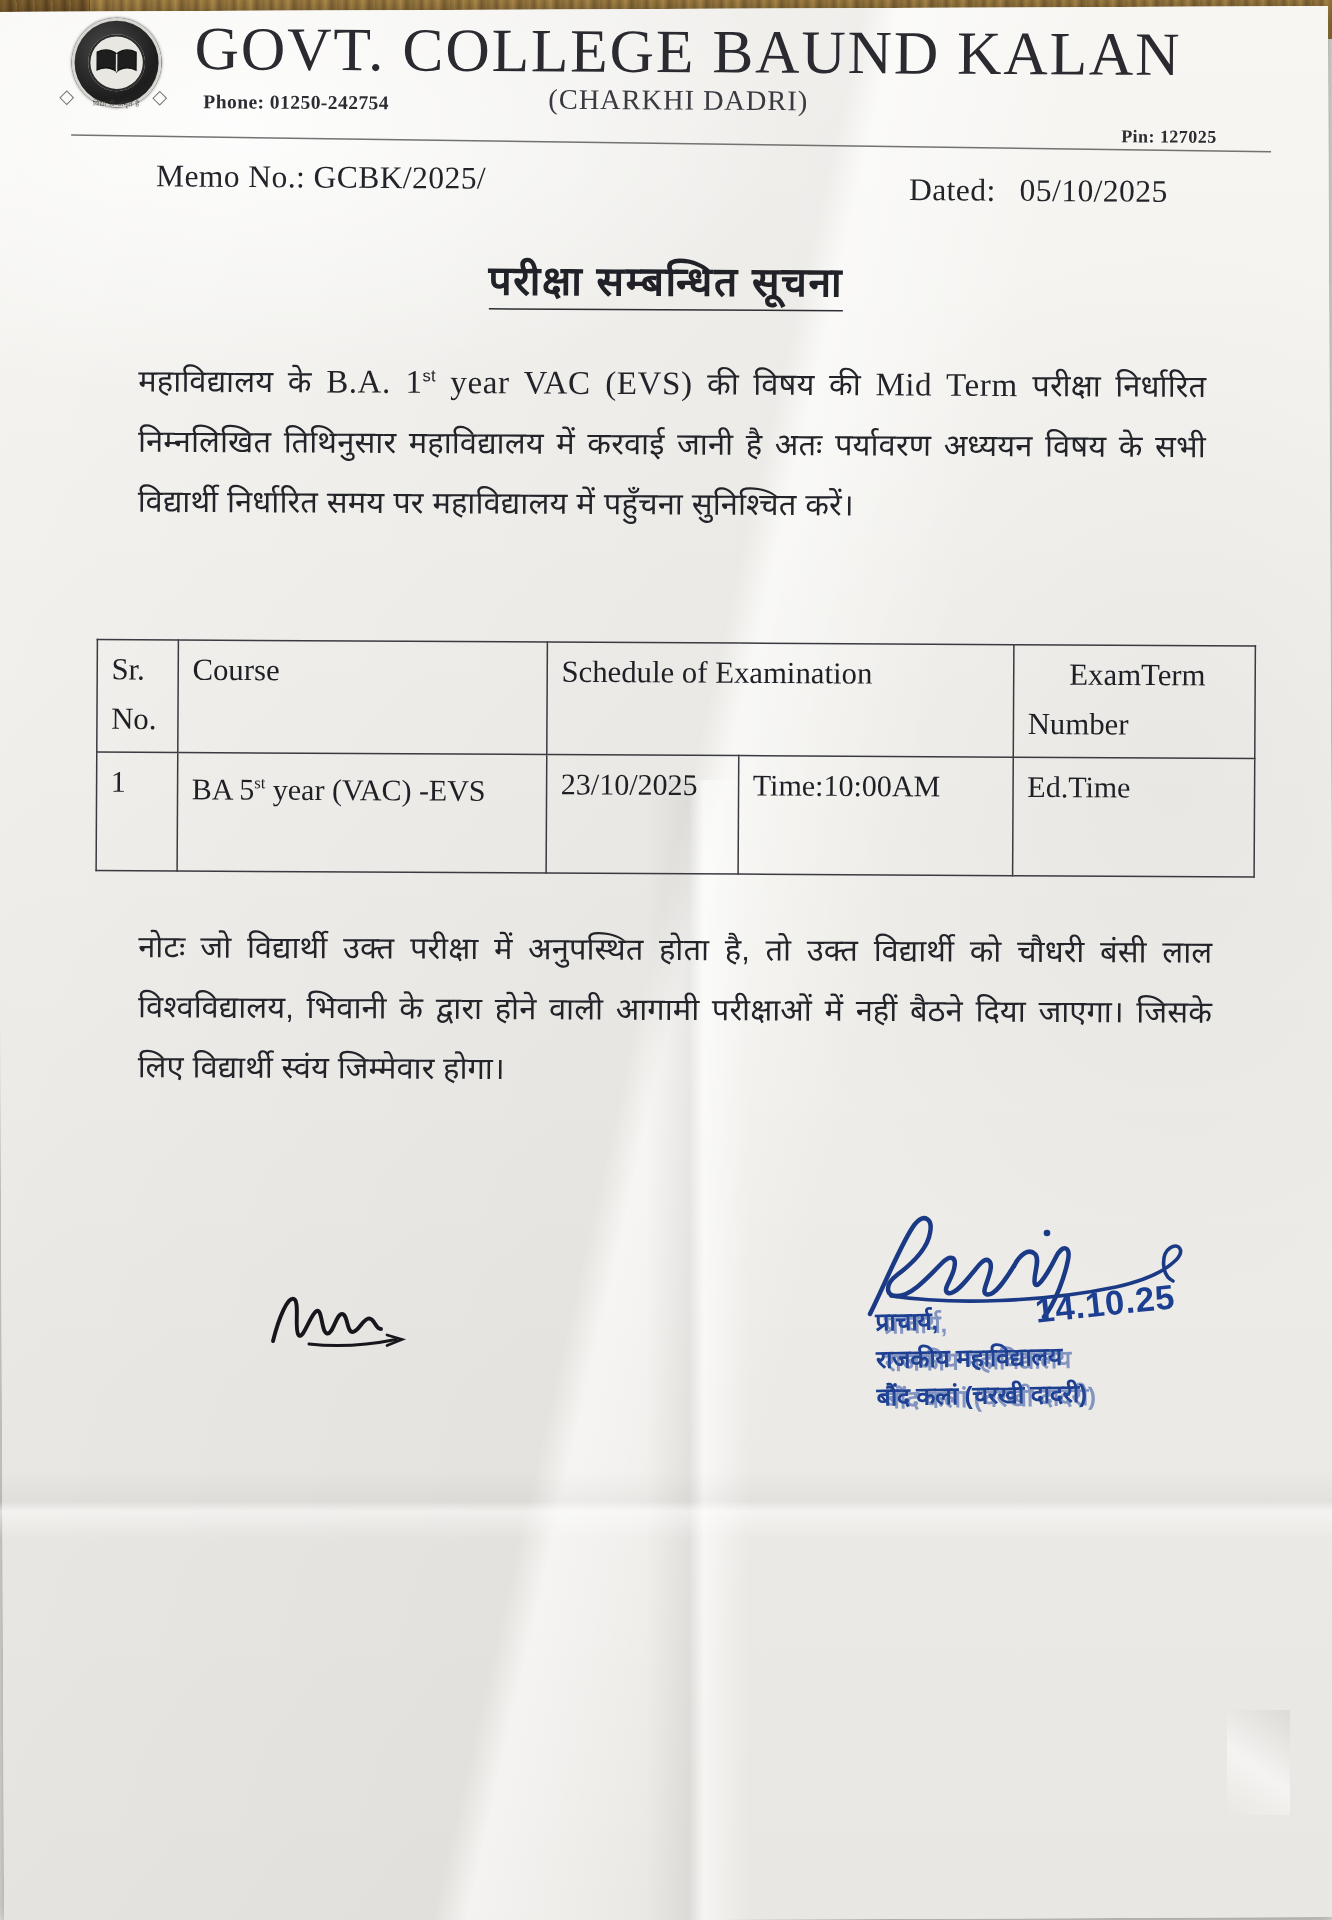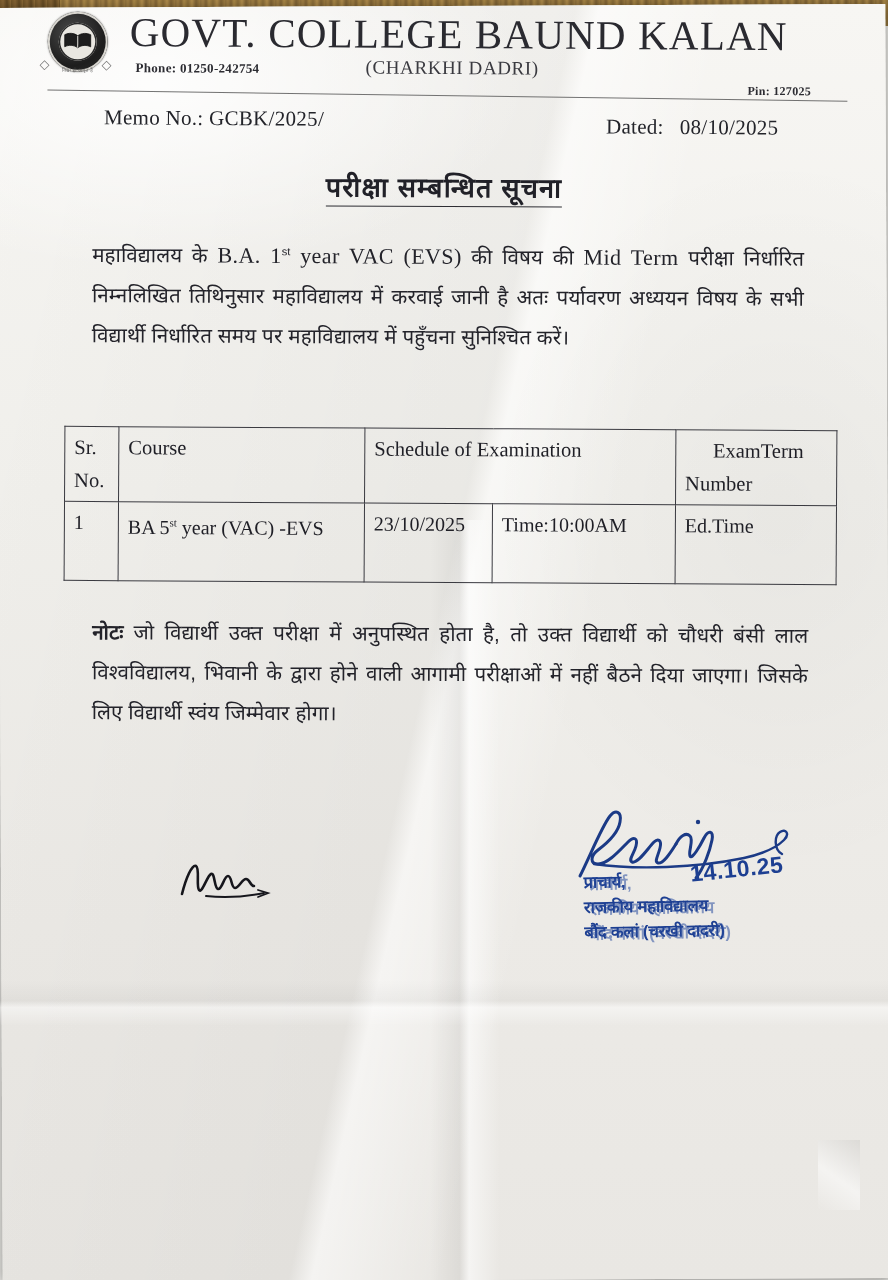--- a/index.html
+++ b/index.html
@@ -290,21 +290,21 @@
     width: 716px;
     font-family: "Liberation Sans", sans-serif;
     font-size: 20.5px;
     line-height: 40px;
     color: #23232a;
     text-align: justify;
     letter-spacing: .1px;
     transform: rotate(0.3deg);
   }
   .note .note-label {
-    font-weight: 700;
+    font-weight: 400;
     margin-right: 10px;
   }
 
   
   .sig-left {
     position: absolute;
     left: 176px; top: 848px;
     width: 110px; height: 56px;
     color: #16161c;
   }
@@ -381,21 +381,21 @@
 
       <div class="college-name">GOVT. COLLEGE BAUND KALAN</div>
       <div class="college-sub">(CHARKHI DADRI)</div>
       <div class="phone">Phone: 01250-242754</div>
       <div class="pin">Pin: 127025</div>
       <div class="rule"></div>
     </div>
 
     <div class="memo-no">Memo No.: GCBK/2025/</div>
     <div class="dated">
-      <span class="d-label">Dated:</span><span>08/10/2025</span>
+      <span class="d-label">Dated:</span><span>05/10/2025</span>
     </div>
 
     <div class="doc-title">
       <span>परीक्षा सम्बन्धित सूचना</span>
     </div>
 
     <div class="body-para" id="body-para"><span>महाविद्यालय के </span><span class="en">B.A. 1</span><sup>st</sup><span class="en"> year VAC (EVS) </span><span>की विषय की </span><span class="en">Mid Term </span><span>परीक्षा निर्धारित निम्नलिखित तिथिनुसार महाविद्यालय में करवाई जानी है अतः पर्यावरण अध्ययन विषय के सभी विद्यार्थी निर्धारित समय पर महाविद्यालय में पहुँचना सुनिश्चित करें।</span></div>
 
     <div class="tbl-wrap">
       <table class="sched">

